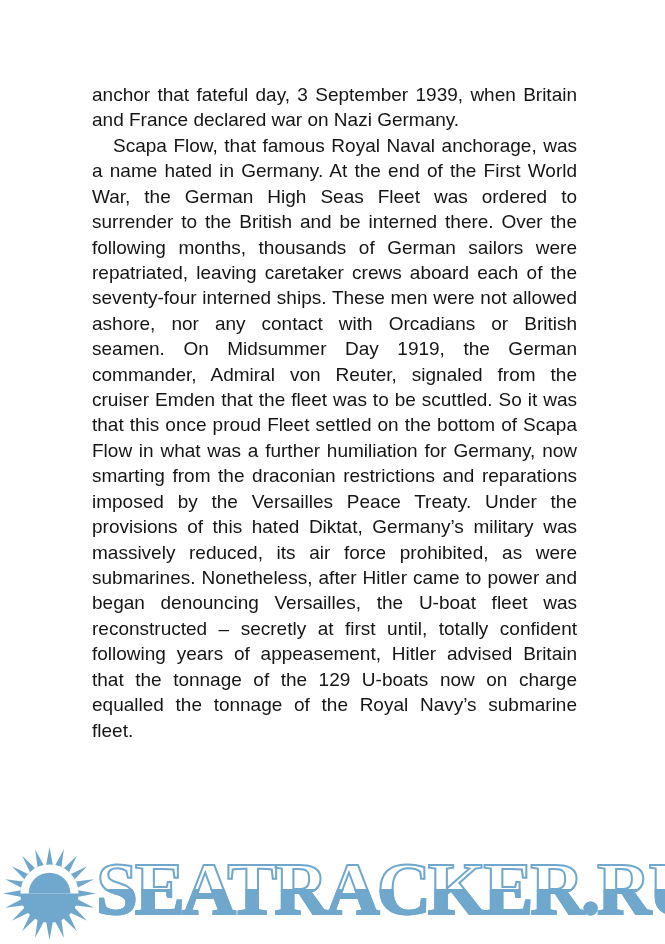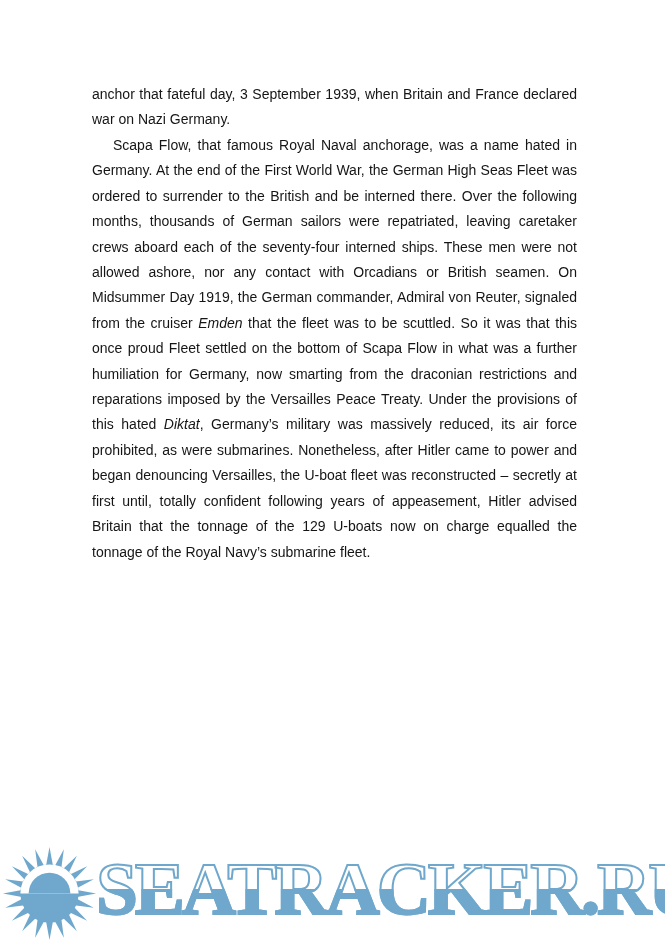--- a/index.html
+++ b/index.html
@@ -8,28 +8,28 @@
     background: #ffffff;
     position: relative;
     overflow: hidden;
     font-family: "Liberation Sans", sans-serif;
   }
   .page { position: absolute; inset: 0; }
   .text-block {
     position: absolute;
     left: 92px; top: 82px;
     width: 485px;
-    font-size: 14px;
+    font-size: 19px;
     line-height: 25.42px;
     color: #151515;
     text-align: justify;
   }
   .text-block p { margin: 0; padding: 0; }
   .text-block p.indent { text-indent: 21px; }
-  .seg-italic { font-style: italic; }
+  .seg-italic { }
 
   .watermark {
     position: absolute;
     left: 0; top: 843px;
     width: 665px; height: 101px;
     pointer-events: none;
   }
   .sun-logo {
     position: absolute;
     left: 1px; top: 2px;

